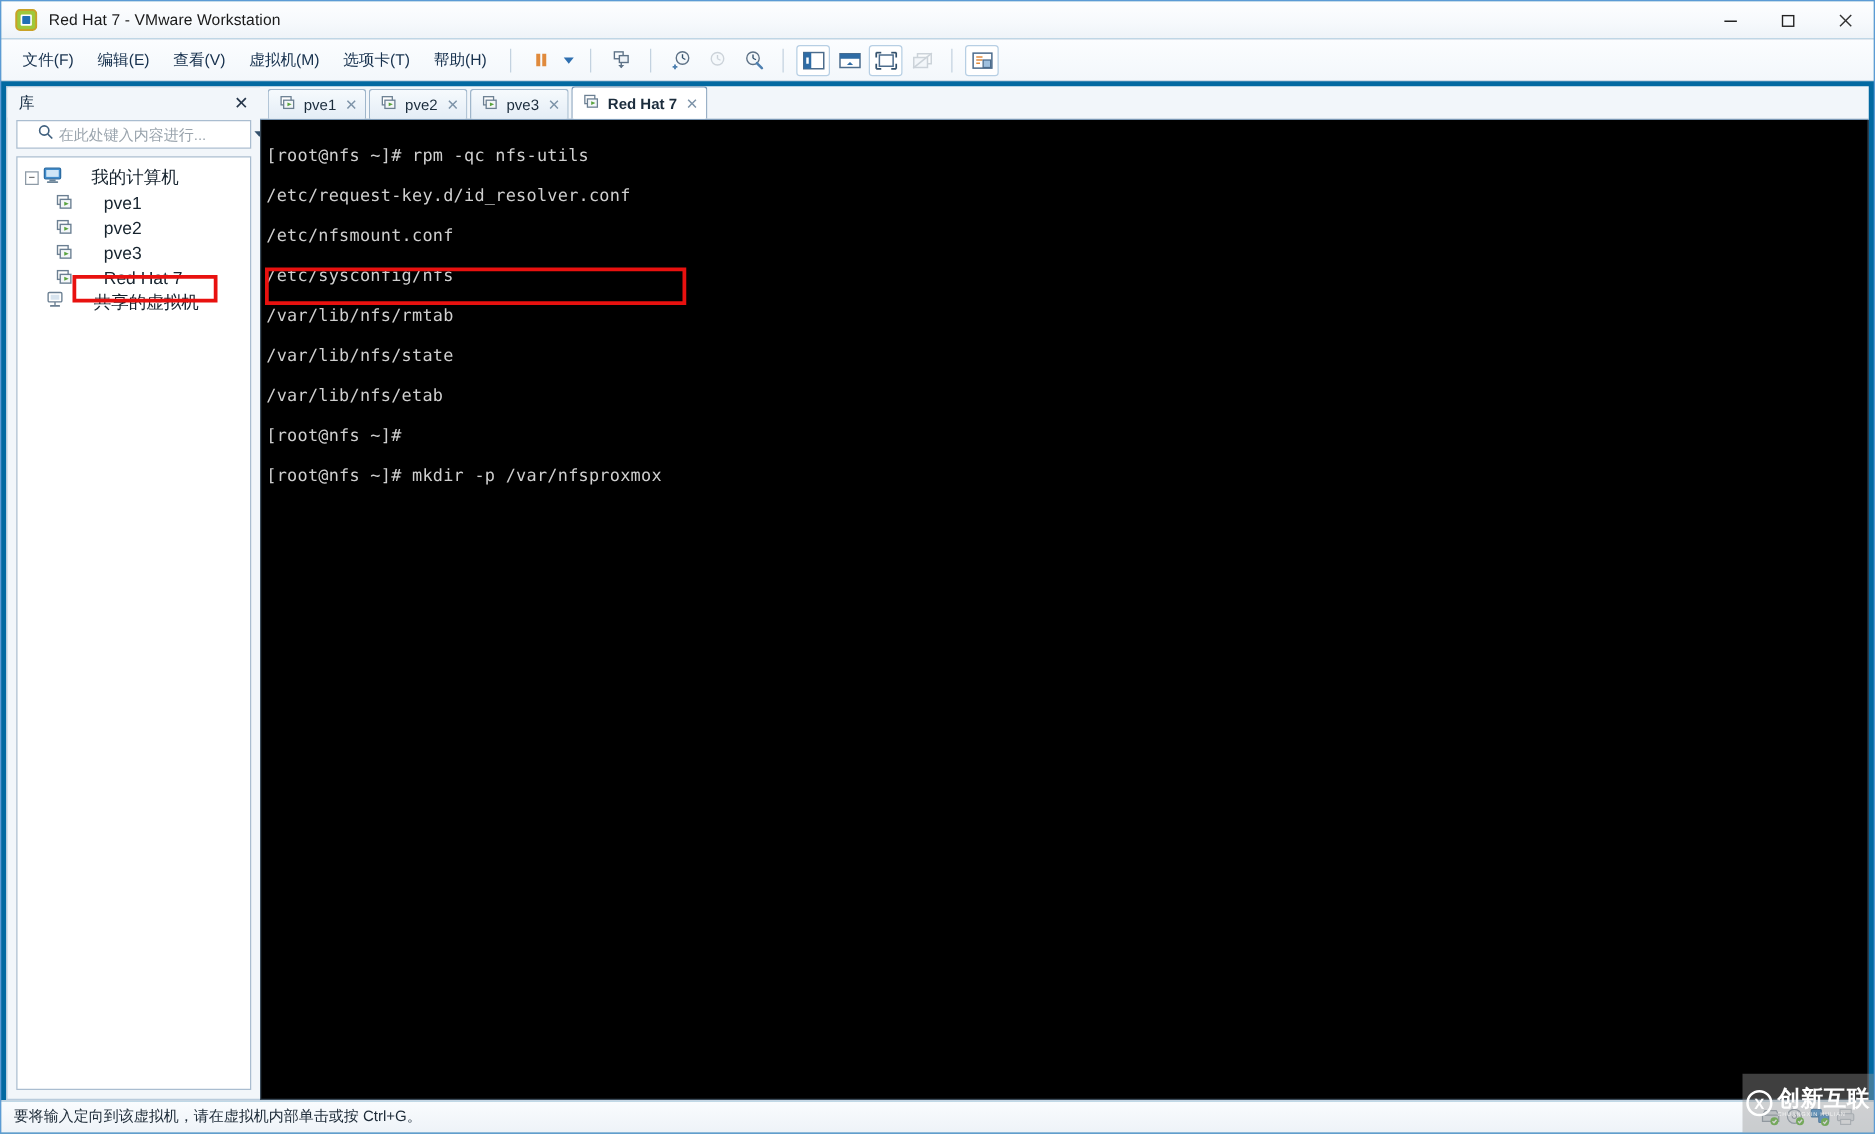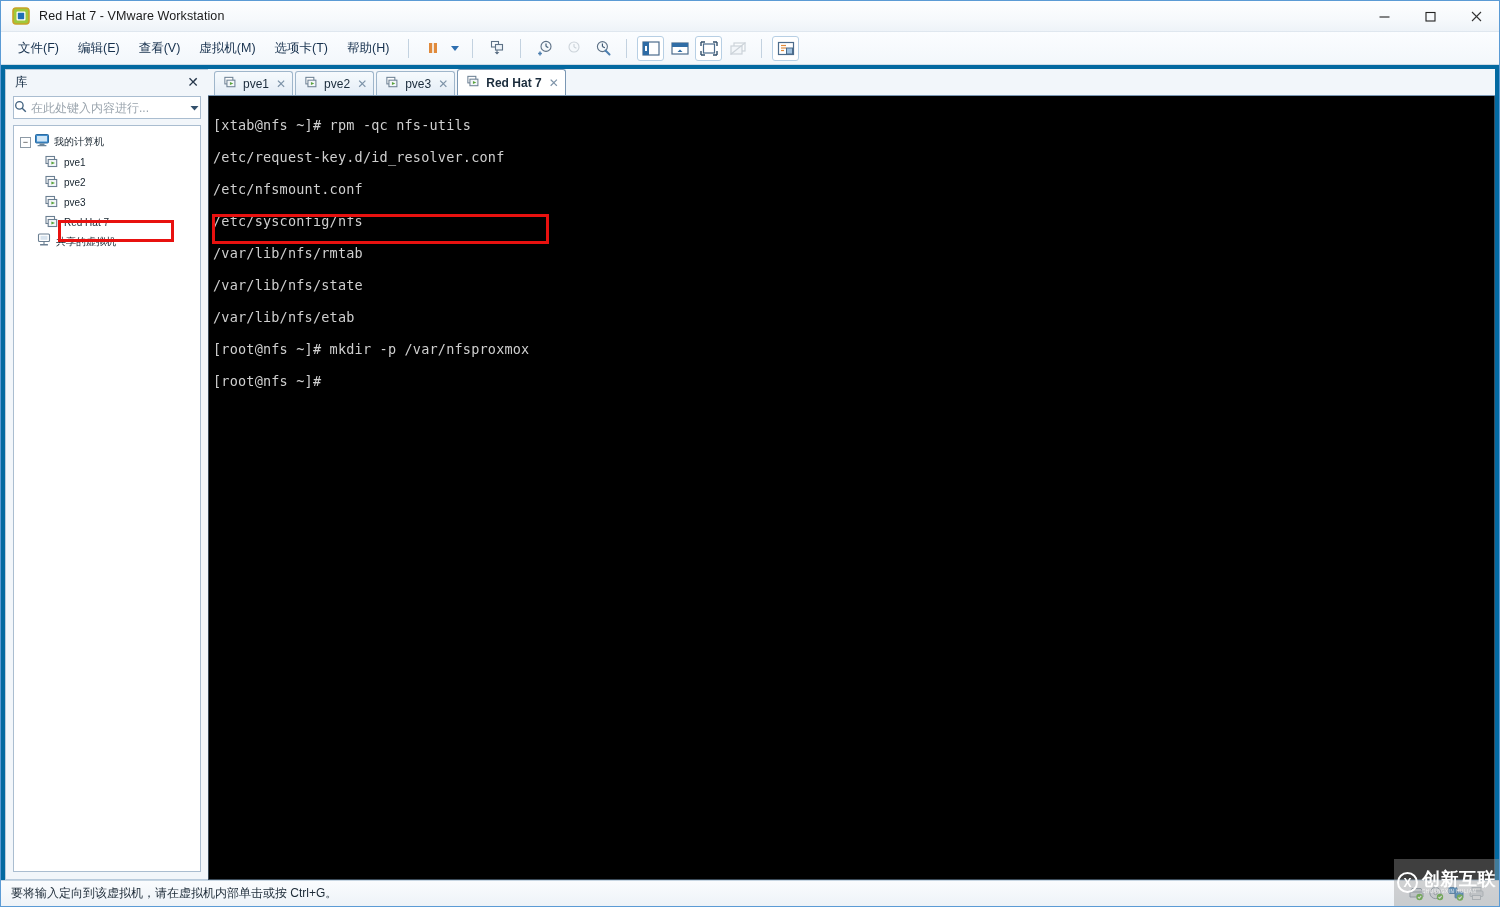--- a/index.html
+++ b/index.html
@@ -77,37 +77,37 @@
     height: 24px; display: flex; align-items: center;
     padding: 0 6px 0 9px;
     background: #f2f6fa;
   }
   .lib-title { font-size: 12.5px; color: #11283f; }
   .lib-close { margin-left: auto; font-size: 14px; color: #26364a; line-height: 1; padding: 2px 3px; }
   .searchwrap { padding: 2px 7px 6px 7px; }
   .searchbox {
     height: 23px; background: #fff;
     border: 1px solid #aabdd0;
-    display: flex; align-items: center; padding: 0 0;
+    display: flex; align-items: center; padding: 0 16px;
   }
   .search-input {
     flex: 1; border: none; outline: none;
     font-size: 12px; color: #222;
     font-family: inherit; background: transparent;
     padding-left: 4px;
   }
   .search-input::placeholder { color: #9aa4ad; }
   .tree {
     flex: 1; margin: 0 7px 7px 7px;
     background: #fff; border: 1px solid #aabdd0;
     padding: 6px 2px 0 2px; overflow: hidden;
     position: relative;
   }
   .tnode { display: flex; align-items: center; height: 20px; padding-left: 4px; position: relative; }
-  .tnode-label { font-size: 10px; color: #16232e; margin-left: 4px; white-space: nowrap; }
+  .tnode-label { font-size: 14px; color: #16232e; margin-left: 23px; white-space: nowrap; }
   .toggle {
     width: 11px; height: 11px; border: 1px solid #8d9aa6;
     background: #fff; margin-right: 3px;
     display: flex; align-items: center; justify-content: center;
     font-size: 9px; line-height: 1; color: #333;
   }
   .indent { margin-left: 24px; }
   .vm-icon { width: 16px; height: 16px; position: relative; flex: none; }
 
   
@@ -470,29 +470,29 @@
               <path d="M7.4 7.4 L11 9 L7.4 10.6 Z" fill="#59a33c"></path>
             </svg>
           </span>
           <span class="tab-label">Red Hat 7</span>
           <span class="tab-close">✕</span>
         </div>
       </div>
 
       <div class="screenwrap">
         <div class="term">
-<div>[xtab@nfs ~]# rpm -qc nfs-utils</div>
+<div>[root@nfs ~]# rpm -qc nfs-utils</div>
 <div>/etc/request-key.d/id_resolver.conf</div>
 <div>/etc/nfsmount.conf</div>
 <div>/etc/sysconfig/nfs</div>
 <div>/var/lib/nfs/rmtab</div>
 <div>/var/lib/nfs/state</div>
 <div>/var/lib/nfs/etab</div>
+<div><span>[root@nfs ~]#</span></div>
 <div>[root@nfs ~]# mkdir -p /var/nfsproxmox</div>
-<div><span>[root@nfs ~]#</span></div>
         </div>
 
         <div class="redbox" style="left:3px; top:118px; width:337px; height:30px;"></div>
       </div>
     </div>
   </div>
 
   <div class="statusbar">
     <div class="status-text">要将输入定向到该虚拟机，请在虚拟机内部单击或按 Ctrl+G。</div>
     <div class="dev-icons">

